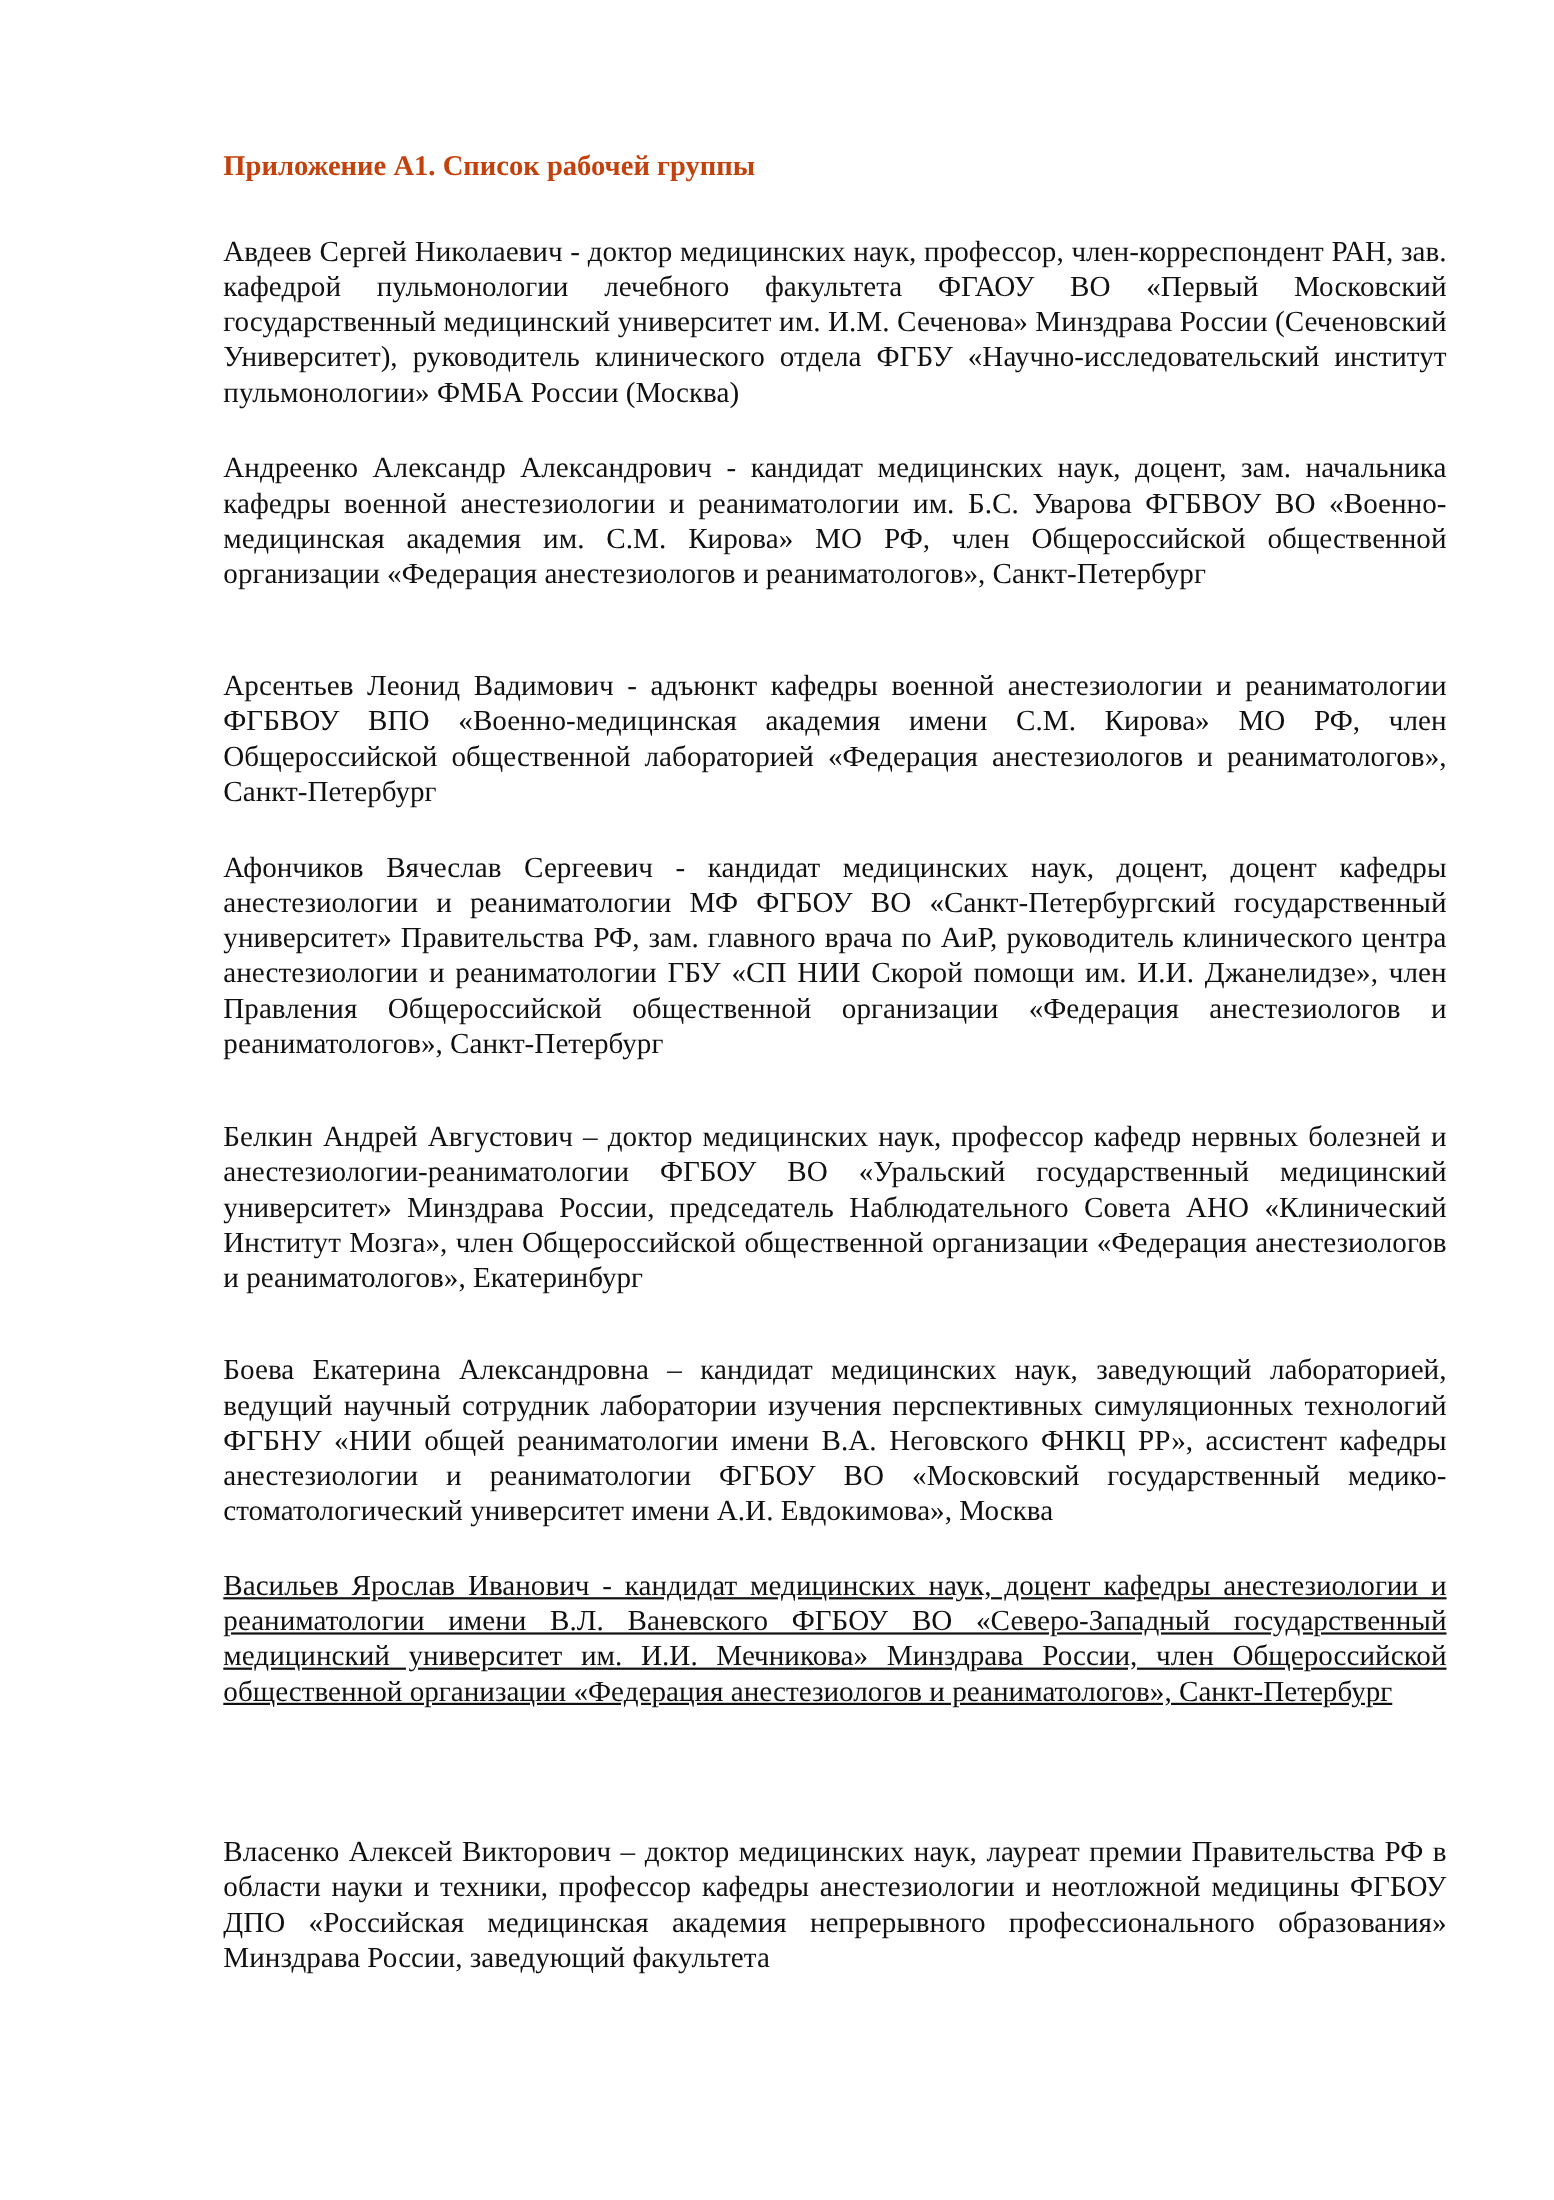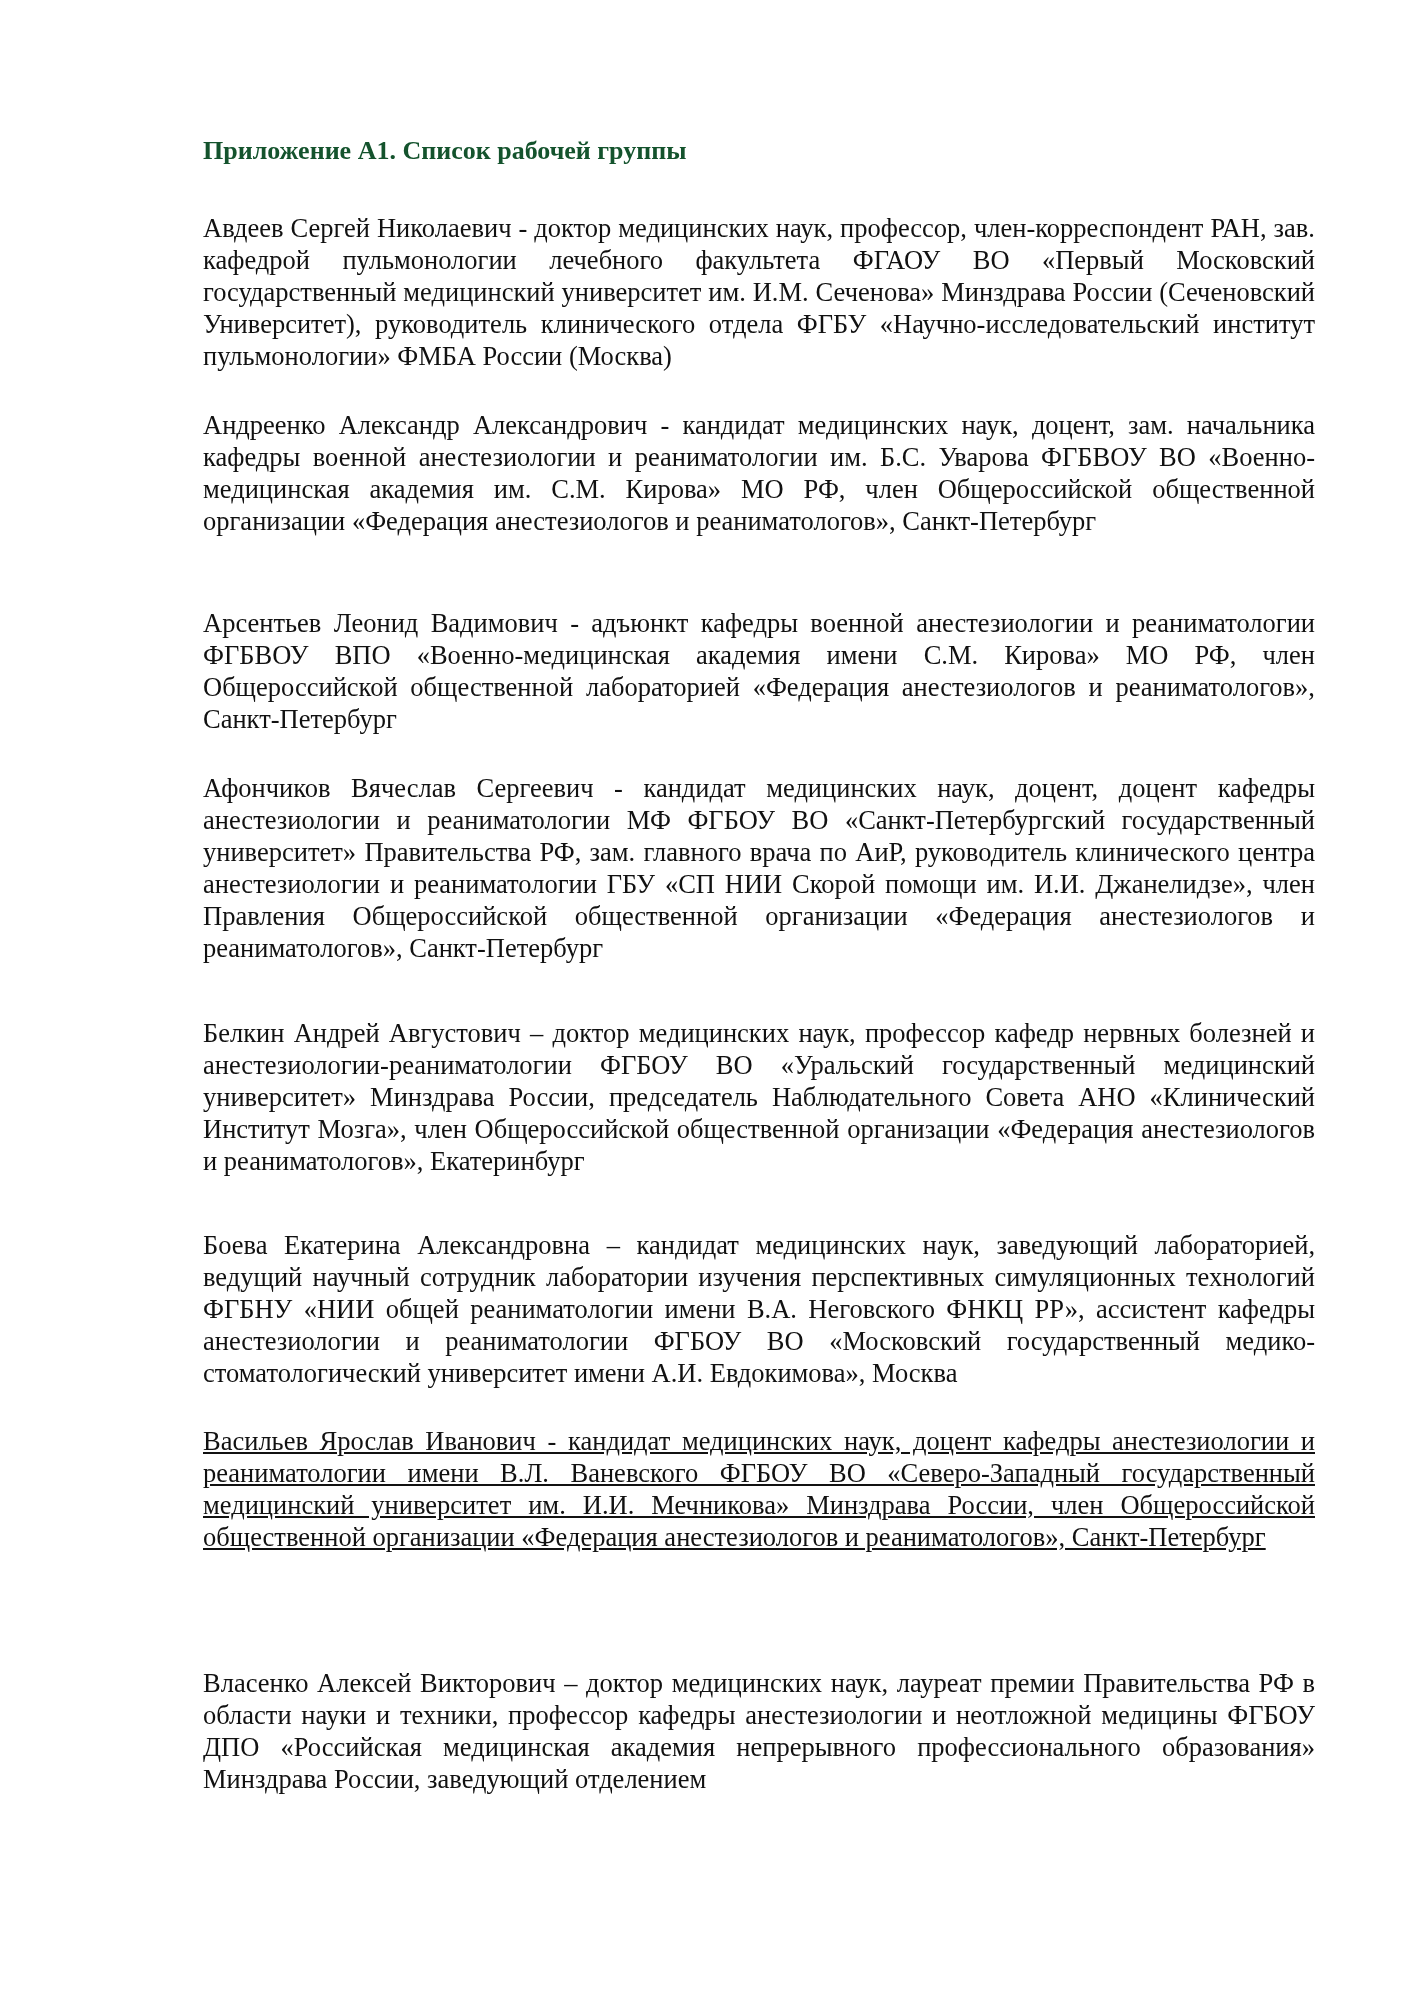--- a/index.html
+++ b/index.html
@@ -20,21 +20,21 @@
       left: 203px;
       top: 0;
       width: 1112px;
     }
     .title {
       position: absolute;
       top: 136px;
       left: 0;
       font-size: 26px;
       font-weight: bold;
-      color: #14532d;
+      color: #c2410c;
       margin: 0;
       white-space: nowrap;
     }
     .entry {
       position: absolute;
       left: 0;
       width: 1112px;
       margin: 0;
       font-size: 26.5px;
       line-height: 32px;
@@ -48,14 +48,14 @@
 <div class="page">
   <h2 class="title">Приложение А1. Список рабочей группы</h2>
 
   <p class="entry" style="top:212px;">Авдеев Сергей Николаевич - доктор медицинских наук, профессор, член-корреспондент РАН, зав. кафедрой пульмонологии лечебного факультета ФГАОУ ВО «Первый Московский государственный медицинский университет им. И.М. Сеченова» Минздрава России (Сеченовский Университет), руководитель клинического отдела ФГБУ «Научно-исследовательский институт пульмонологии» ФМБА России (Москва)</p>
   <p class="entry" style="top:409px;">Андреенко Александр Александрович - кандидат медицинских наук, доцент, зам. начальника кафедры военной анестезиологии и реаниматологии им. Б.С. Уварова ФГБВОУ ВО «Военно-медицинская академия им. С.М. Кирова» МО РФ, член Общероссийской общественной организации «Федерация анестезиологов и реаниматологов», Санкт-Петербург</p>
   <p class="entry" style="top:607px;">Арсентьев Леонид Вадимович - адъюнкт кафедры военной анестезиологии и реаниматологии ФГБВОУ ВПО «Военно-медицинская академия имени С.М. Кирова» МО РФ, член Общероссийской общественной лабораторией «Федерация анестезиологов и реаниматологов», Санкт-Петербург</p>
   <p class="entry" style="top:772px;">Афончиков Вячеслав Сергеевич - кандидат медицинских наук, доцент, доцент кафедры анестезиологии и реаниматологии МФ ФГБОУ ВО «Санкт-Петербургский государственный университет» Правительства РФ, зам. главного врача по АиР, руководитель клинического центра анестезиологии и реаниматологии ГБУ «СП НИИ Скорой помощи им. И.И. Джанелидзе», член Правления Общероссийской общественной организации «Федерация анестезиологов и реаниматологов», Санкт-Петербург</p>
   <p class="entry" style="top:1017px;">Белкин Андрей Августович – доктор медицинских наук, профессор кафедр нервных болезней и анестезиологии-реаниматологии ФГБОУ ВО «Уральский государственный медицинский университет» Минздрава России, председатель Наблюдательного Совета АНО «Клинический Институт Мозга», член Общероссийской общественной организации «Федерация анестезиологов и реаниматологов», Екатеринбург</p>
   <p class="entry" style="top:1229px;">Боева Екатерина Александровна – кандидат медицинских наук, заведующий лабораторией, ведущий научный сотрудник лаборатории изучения перспективных симуляционных технологий ФГБНУ «НИИ общей реаниматологии имени В.А. Неговского ФНКЦ РР», ассистент кафедры анестезиологии и реаниматологии ФГБОУ ВО «Московский государственный медико-стоматологический университет имени А.И. Евдокимова», Москва</p>
   <p class="entry" style="top:1425px;text-decoration:underline;">Васильев Ярослав Иванович - кандидат медицинских наук, доцент кафедры анестезиологии и реаниматологии имени В.Л. Ваневского ФГБОУ ВО «Северо-Западный государственный медицинский университет им. И.И. Мечникова» Минздрава России, член Общероссийской общественной организации «Федерация анестезиологов и реаниматологов», Санкт-Петербург</p>
-  <p class="entry" style="top:1667px;">Власенко Алексей Викторович – доктор медицинских наук, лауреат премии Правительства РФ в области науки и техники, профессор кафедры анестезиологии и неотложной медицины ФГБОУ ДПО «Российская медицинская академия непрерывного профессионального образования» Минздрава России, заведующий отделением</p>
+  <p class="entry" style="top:1667px;">Власенко Алексей Викторович – доктор медицинских наук, лауреат премии Правительства РФ в области науки и техники, профессор кафедры анестезиологии и неотложной медицины ФГБОУ ДПО «Российская медицинская академия непрерывного профессионального образования» Минздрава России, заведующий факультета</p>
 </div>
 
 </body></html>

